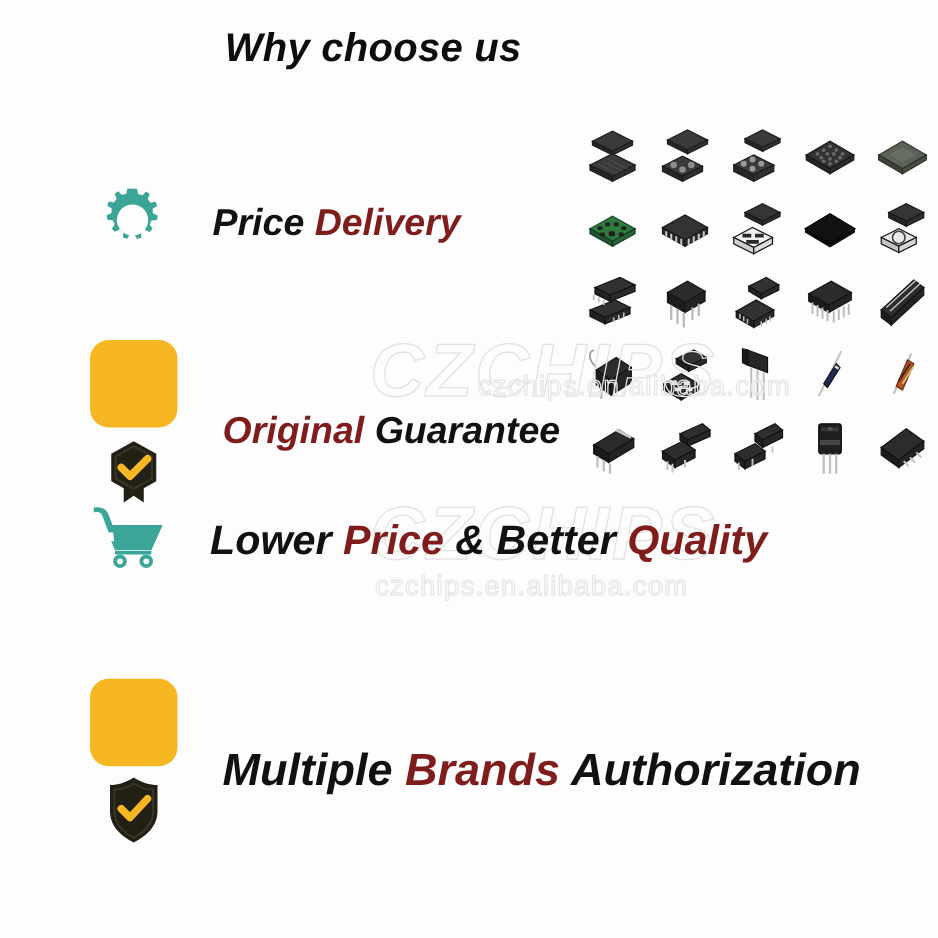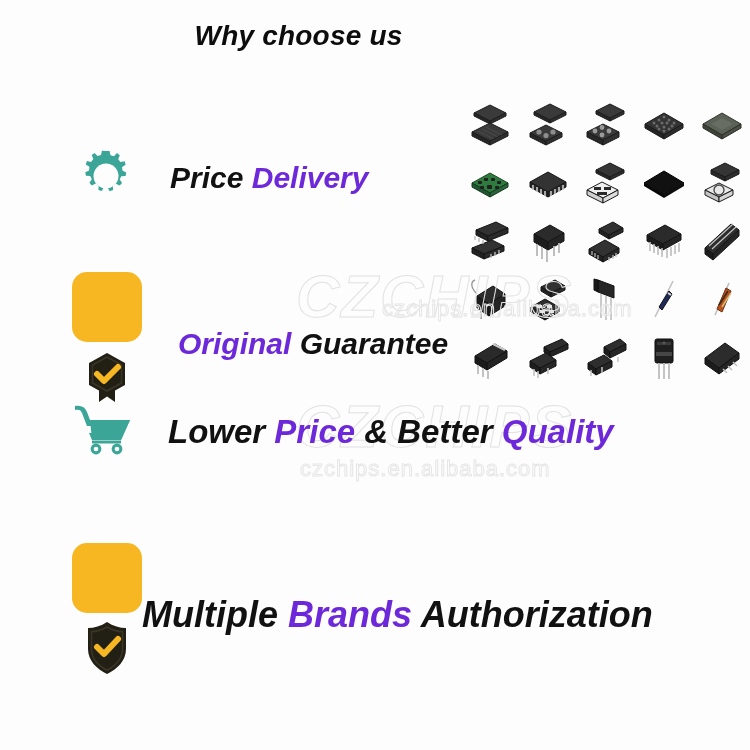--- a/index.html
+++ b/index.html
@@ -8,21 +8,21 @@
     background:#fdfdfd;
     font-family:"Liberation Sans","DejaVu Sans",sans-serif;
     overflow:hidden;position:relative;
   }
   .page{position:absolute;inset:0;}
 
   
   .title{
     position:absolute;left:0;top:20px;width:597px;
     text-align:center;
-    font-size:28px;font-weight:bold;font-style:italic;
+    font-size:32px;font-weight:bold;font-style:italic;
     color:#0d0d0d;letter-spacing:.2px;
   }
 
   
   .chips{
     position:absolute;left:462px;top:96px;width:288px;height:290px;
   }
   .chip-grid{
     position:absolute;inset:0;
     display:grid;
@@ -34,30 +34,30 @@
   .chip-cell svg{position:absolute;left:50%;top:50%;transform:translate(-50%,-50%);}
 
   
   .row{position:absolute;display:flex;align-items:center;}
   .row-icon{position:relative;flex:0 0 auto;}
   .row-text{
     font-weight:bold;font-style:italic;
     white-space:nowrap;color:#111;
     line-height:1;
   }
-  .row-text .red{color:#6d28d9;}
+  .row-text .red{color:#7f1d1d;}
 
   #row1{left:78px;top:148px;}
   #row1 .row-text{font-size:30px;margin-left:36px;}
   #row2{left:72px;top:272px;}
   #row2 .row-text{font-size:30px;margin-left:36px;}
   #row3{left:72px;top:400px;}
   #row3 .row-text{font-size:33px;margin-left:34px;}
   #row4{left:72px;top:543px;}
-  #row4 .row-text{font-size:36px;}
+  #row4 .row-text{font-size:36px;margin-left:36px;}
 
   
   .tile{
     width:70px;height:70px;border-radius:15px;
     background:#f6b723;display:block;
   }
 
   
   .wm{
     position:absolute;

